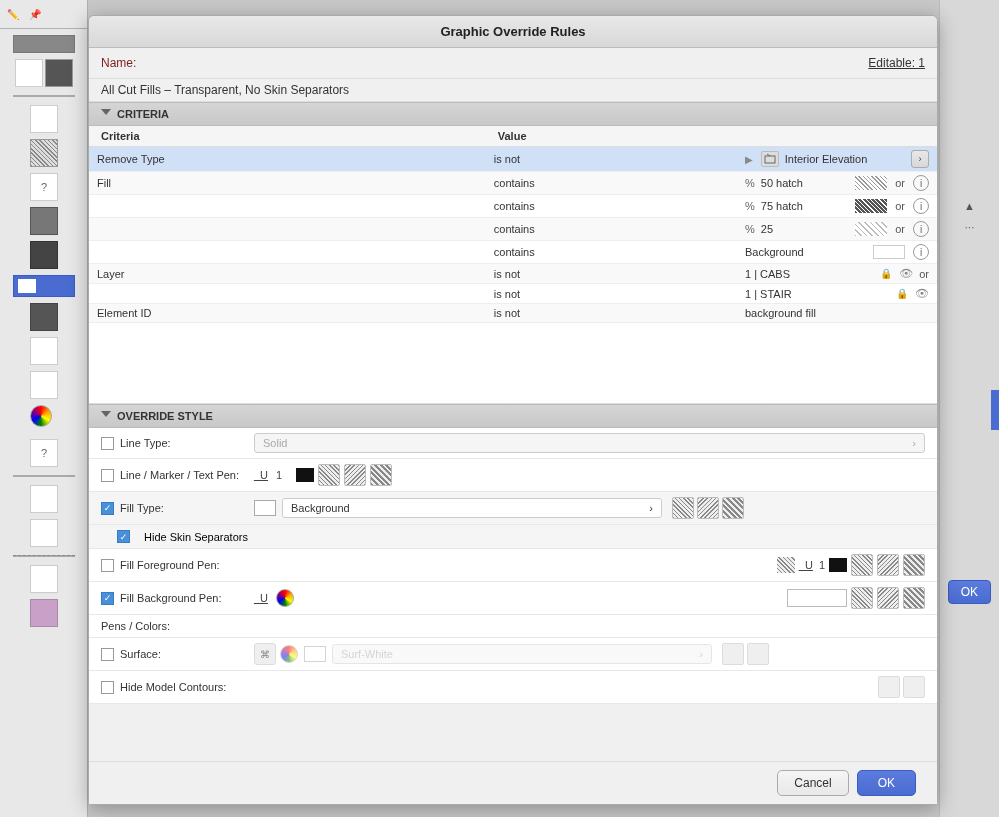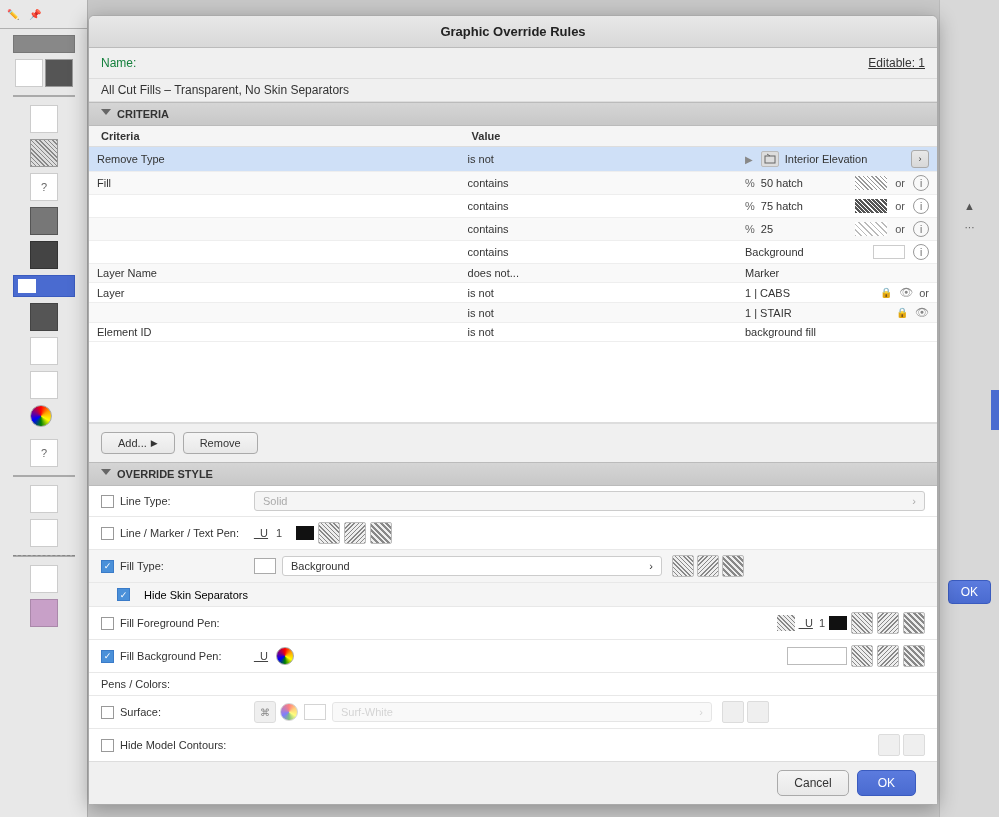--- a/index.html
+++ b/index.html
@@ -87,21 +87,21 @@
     
     .name-row {
       display: flex;
       align-items: center;
       justify-content: space-between;
       padding: 8px 12px;
       border-bottom: 1px solid #ddd;
     }
     .name-label {
       font-size: 12px;
-      color: #15803d;
+      color: #7f1d1d;
     }
     .editable-label {
       font-size: 12px;
       color: #333;
     }
 
     
     .name-value-box {
       padding: 4px 12px;
       border-bottom: 1px solid #ddd;
@@ -645,25 +645,20 @@
               <div style="display:flex;align-items:center;gap:6px;">
                 <span>Background</span>
                 <div style="margin-left:auto;display:flex;align-items:center;gap:8px;">
                   <div class="hatch-swatch hatch-bg"></div>
                   <div class="info-icon">i</div>
                 </div>
               </div>
             </td>
           </tr>
 
-          <tr>
-            <td class="row-label">Layer Name</td>
-            <td>does not...</td>
-            <td>Marker</td>
-          </tr>
 
           <tr>
             <td class="row-label">Layer</td>
             <td>is not</td>
             <td>
               <div style="display:flex;align-items:center;gap:6px;">
                 <span>1 | CABS</span>
                 <div style="margin-left:auto;display:flex;align-items:center;gap:6px;">
                   <span style="font-size:10px;color:#888;">🔒</span>
                   <span style="font-size:11px;color:#888;">👁</span>
@@ -691,29 +686,20 @@
             <td class="row-label">Element ID</td>
             <td>is not</td>
             <td>background fill</td>
           </tr>
         </tbody>
       </table>
 
       <div class="criteria-empty"></div>
     </div>
 
-    <div class="btn-bar">
-      <button class="btn">
-        <span>Add...</span>
-        <span class="btn-arrow">▶</span>
-      </button>
-      <button class="btn">
-        <span>Remove</span>
-      </button>
-    </div>
 
     <div class="section-header">
       <div class="section-triangle down"></div>
       <span>OVERRIDE STYLE</span>
     </div>
 
     <div>
 
       <div class="form-row">
         <div class="form-row-label">

